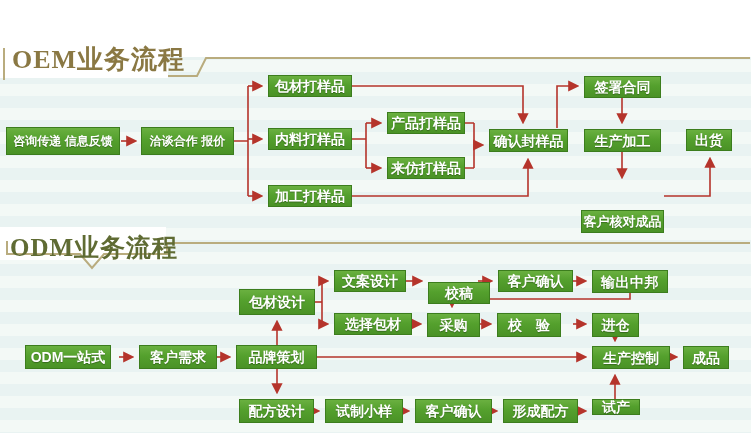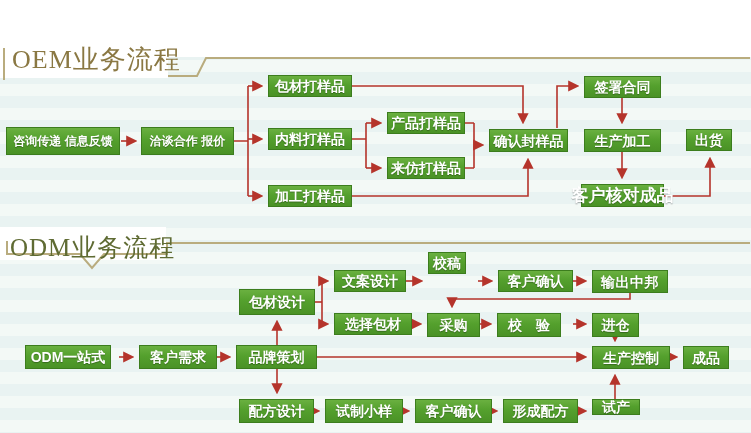--- a/index.html
+++ b/index.html
@@ -4,34 +4,34 @@
 <style>
   html,body{margin:0;padding:0;}
   body{font-family:"Liberation Sans","DejaVu Sans",sans-serif;}
   #stage{
     position:relative;width:751px;height:433px;overflow:hidden;
     background:repeating-linear-gradient(180deg,#e9f3f2 0px,#e9f3f2 12px,#f3f9f6 12px,#f3f9f6 24px);
   }
   .white-band{position:absolute;background:#ffffff;}
   .flow-title{
     position:absolute;font-family:"Liberation Serif","DejaVu Serif",serif;
-    font-weight:400;letter-spacing:1px;white-space:nowrap;
+    font-weight:700;letter-spacing:1px;white-space:nowrap;
   }
   #oem-title{left:12px;top:42px;font-size:26px;color:#8a7843;}
   #odm-title{left:10px;top:231px;font-size:25px;color:#5f6b33;}
   .node{
     position:absolute;box-sizing:border-box;
     background:linear-gradient(180deg,#6ab040 0%,#54a02d 45%,#4a9226 100%);
     border:1px solid #3c7d1d;border-radius:0;
     color:#ffffff;font-weight:bold;font-size:14px;line-height:1;
     display:flex;align-items:center;justify-content:center;
     white-space:nowrap;text-shadow:0 1px 1px rgba(0,0,0,.3);
   }
   .node.sm{font-size:12px;}
-  .node.md{font-size:17px;}
+  .node.md{font-size:13px;margin-top:26px;}
   .node.xb{font-size:14px;font-weight:900;letter-spacing:.5px;}
   svg{position:absolute;left:0;top:0;}
 </style>
 </head>
 <body>
 
 <div id="stage">
 
   <div class="white-band" style="left:0;top:0;width:751px;height:57px"></div>
   <div class="white-band" style="left:0;top:57px;width:168px;height:21px"></div>
@@ -106,21 +106,21 @@
   <div class="node" style="left:387px;top:157px;width:78px;height:22px">来仿打样品</div>
   <div class="node" style="left:489px;top:129px;width:79px;height:23px">确认封样品</div>
   <div class="node" style="left:268px;top:185px;width:84px;height:22px">加工打样品</div>
   <div class="node" style="left:584px;top:76px;width:77px;height:22px">签署合同</div>
   <div class="node" style="left:584px;top:129px;width:77px;height:23px">生产加工</div>
   <div class="node md" style="left:581px;top:184px;width:83px;height:23px">客户核对成品</div>
   <div class="node" style="left:686px;top:129px;width:46px;height:22px">出货</div>
 
   <div class="node" style="left:239px;top:289px;width:76px;height:26px">包材设计</div>
   <div class="node" style="left:334px;top:270px;width:72px;height:22px">文案设计</div>
-  <div class="node" style="left:428px;top:252px;width:38px;height:22px">校稿</div>
+  <div class="node" style="left:428px;top:282px;width:62px;height:22px">校稿</div>
   <div class="node" style="left:498px;top:270px;width:75px;height:22px">客户确认</div>
   <div class="node xb" style="left:592px;top:270px;width:76px;height:23px">输出中邦</div>
   <div class="node" style="left:334px;top:313px;width:78px;height:22px">选择包材</div>
   <div class="node" style="left:427px;top:313px;width:53px;height:24px">采购</div>
   <div class="node" style="left:497px;top:313px;width:64px;height:24px">校　验</div>
   <div class="node" style="left:592px;top:313px;width:47px;height:24px">进仓</div>
   <div class="node" style="left:25px;top:345px;width:86px;height:24px">ODM一站式</div>
   <div class="node" style="left:139px;top:345px;width:78px;height:24px">客户需求</div>
   <div class="node" style="left:236px;top:345px;width:81px;height:24px">品牌策划</div>
   <div class="node" style="left:592px;top:346px;width:78px;height:23px">生产控制</div>

